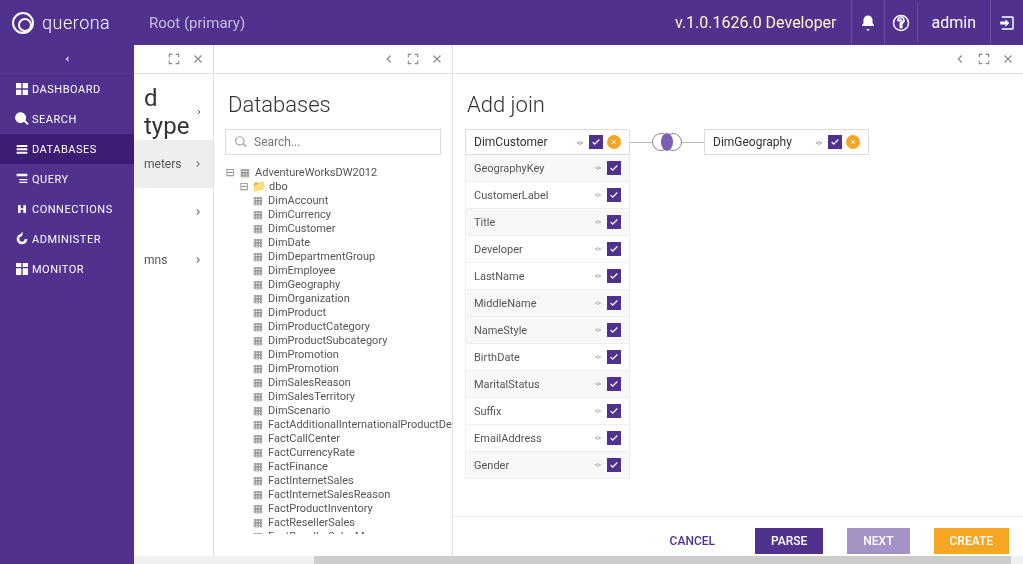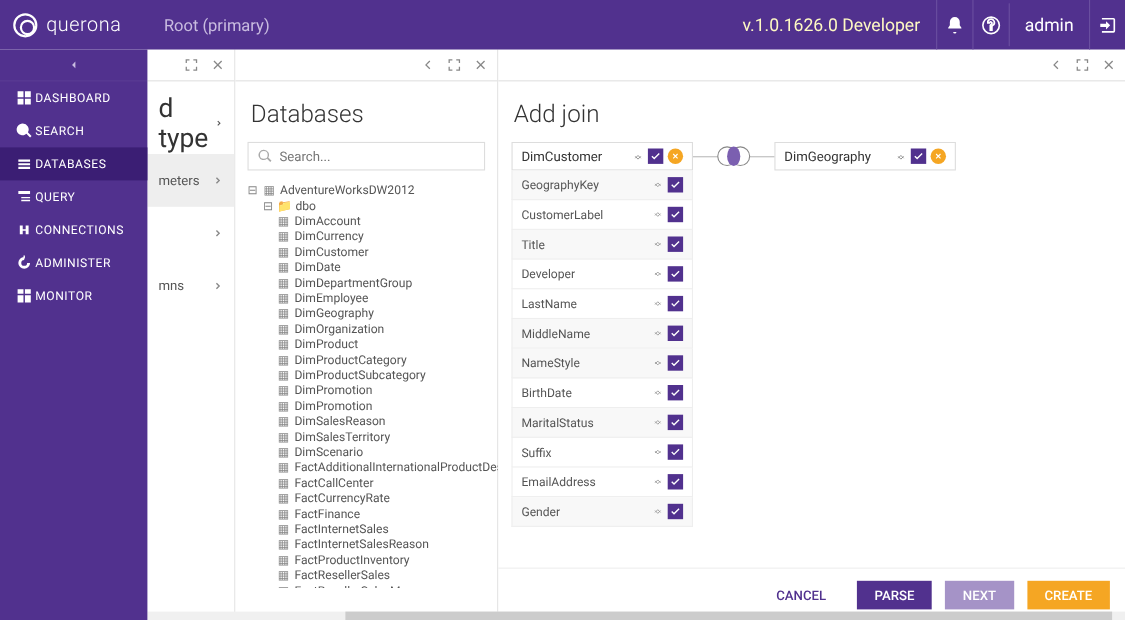--- a/index.html
+++ b/index.html
@@ -56,21 +56,21 @@
 .field-name{flex:1}
 .expand-ic{width:10px;height:10px;cursor:pointer}
 .expand-ic svg{width:10px;height:10px;fill:#999}
 .join-link{width:30px;height:26px;position:relative;display:flex;align-items:center;justify-content:center}
 .join-link::before{content:"";position:absolute;left:-22px;right:-22px;top:50%;height:1px;background:#bbb}
 .venn{width:30px;height:18px;position:relative;z-index:1}
 .venn span{position:absolute;width:18px;height:18px;border:1px solid #888;border-radius:50%;background:#fff}
 .venn .c1{left:0}
 .venn .c2{right:0}
 .venn .mid{left:6px;width:18px;background:#7b5fb0;border:none;clip-path:ellipse(6px 9px at 50% 50%)}
-.footer-btns{height:48px;border-top:1px solid #eee;display:flex;align-items:center;justify-content:flex-end;padding:0 14px;gap:12px}
+.footer-btns{height:48px;border-top:1px solid #eee;display:flex;align-items:center;justify-content:flex-end;padding:0 14px;gap:24px}
 .btn{height:26px;padding:0 16px;font-size:12px;border:none;cursor:pointer;font-weight:500}
 .btn.cancel{background:#fff;color:#51318e}
 .btn.parse{background:#51318e;color:#fff}
 .btn.next{background:#a593c7;color:#fff}
 .btn.create{background:#f5a623;color:#fff}
 .hscroll{position:absolute;bottom:0;left:134px;right:0;height:8px;background:#f0f0f0}
 .hscroll-thumb{position:absolute;left:180px;right:12px;top:0;height:8px;background:#ccc}
 </style>
 </head>
 <body>

